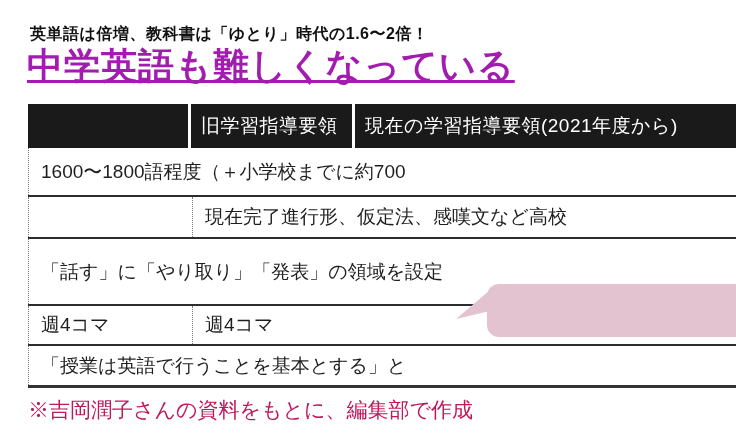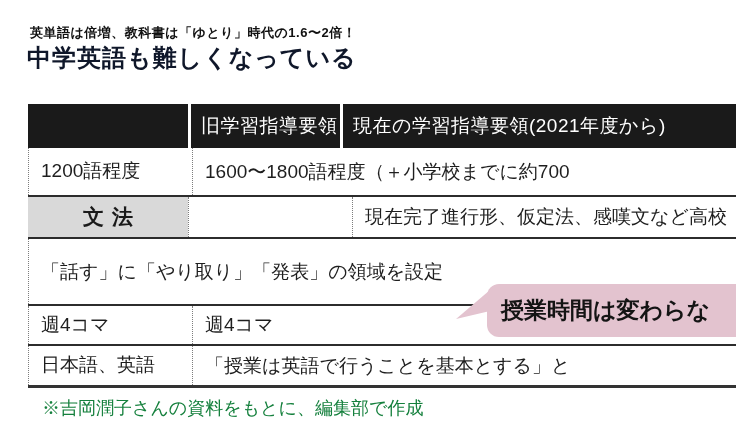--- a/index.html
+++ b/index.html
@@ -7,40 +7,40 @@
   body {
     position:relative;
     overflow:hidden;
     background:#ffffff;
     font-family:"Liberation Sans", sans-serif;
     color:#141414;
   }
 
   .kicker {
     position:absolute; left:30px; top:24px;
-    font-size:13px; font-weight:bold; letter-spacing:0.5px;
+    font-size:16px; font-weight:bold; letter-spacing:0.5px;
     white-space:nowrap; color:#111;
   }
   .page-title {
     position:absolute; left:27px; top:42px;
-    font-size:24px; font-weight:900; letter-spacing:1px;
-    white-space:nowrap; color:#0f172a;
+    font-size:36px; font-weight:900; letter-spacing:1px;
+    white-space:nowrap; color:#a21caf;text-decoration:underline;
   }
 
   .cmp-table {
     position:absolute; left:28px; top:104px; width:1020px;
   }
   .t-row { display:flex; width:100%; }
   .t-head {
     height:44px; background:#1a1a1a; color:#ffffff;
     align-items:stretch;
   }
   .t-head .cell { display:flex; align-items:center; font-size:19px; letter-spacing:0.5px; }
   .h-label { width:160px; }
-  .h-old   { width:152px; border-left:3px solid #ffffff; padding-left:10px; }
+  .h-old   { width:164px; border-left:3px solid #ffffff; padding-left:10px; }
   .h-new   { flex:1; border-left:3px solid #ffffff; padding-left:10px; white-space:nowrap; }
 
   .d-row { border-bottom:2px solid #2c2c2c; }
   .d-row:last-of-type { border-bottom:3px solid #333333; }
   .r1 { height:49px; }
   .r2 { height:42px; }
   .r3 { height:67px; }
   .r4 { height:40px; }
   .r5 { height:42px; }
 
@@ -70,67 +70,63 @@
     font-size:23px; font-weight:bold; color:#141414;
     white-space:nowrap;
   }
   .callout-tail {
     position:absolute; left:-31px; top:6px;
     width:34px; height:29px; background:#e3c3cf;
     clip-path:polygon(100% 0, 0 100%, 100% 72%);
   }
 
   .footnote {
-    position:absolute; left:42px; top:396px;
-    font-size:18px; color:#15803d; white-space:nowrap;
+    position:absolute; left:28px; top:396px;
+    font-size:21px; color:#be185d; white-space:nowrap;
   }
 </style>
 </head>
 <body>
 
 <div>
 
   <div class="kicker">英単語は倍増、教科書は「ゆとり」時代の1.6〜2倍！</div>
   <div class="page-title">中学英語も難しくなっている</div>
 
   <div class="cmp-table">
 
     <div class="t-row t-head">
       <div class="cell h-label"></div>
       <div class="cell h-old">旧学習指導要領</div>
       <div class="cell h-new">現在の学習指導要領(2021年度から)</div>
     </div>
 
     <div class="t-row d-row r1">
-      <div class="old">1200語程度</div>
       <div class="new">1600〜1800語程度（＋小学校までに約700</div>
     </div>
 
     <div class="t-row d-row r2">
-      <div class="lbl">文法</div>
       <div class="old"></div>
       <div class="new">現在完了進行形、仮定法、感嘆文など高校</div>
     </div>
 
     <div class="t-row d-row r3">
       <div class="new">「話す」に「やり取り」「発表」の領域を設定</div>
     </div>
 
     <div class="t-row d-row r4">
       <div class="old">週4コマ</div>
       <div class="new">週4コマ</div>
     </div>
 
     <div class="t-row d-row r5">
-      <div class="old">日本語、英語</div>
       <div class="new">「授業は英語で行うことを基本とする」と</div>
     </div>
 
   </div>
 
   <div class="callout">
     <div class="callout-tail"></div>
-    <span>授業時間は変わらな</span>
   </div>
 
   <div class="footnote">※吉岡潤子さんの資料をもとに、編集部で作成</div>
 
 </div>
 
 </body></html>

